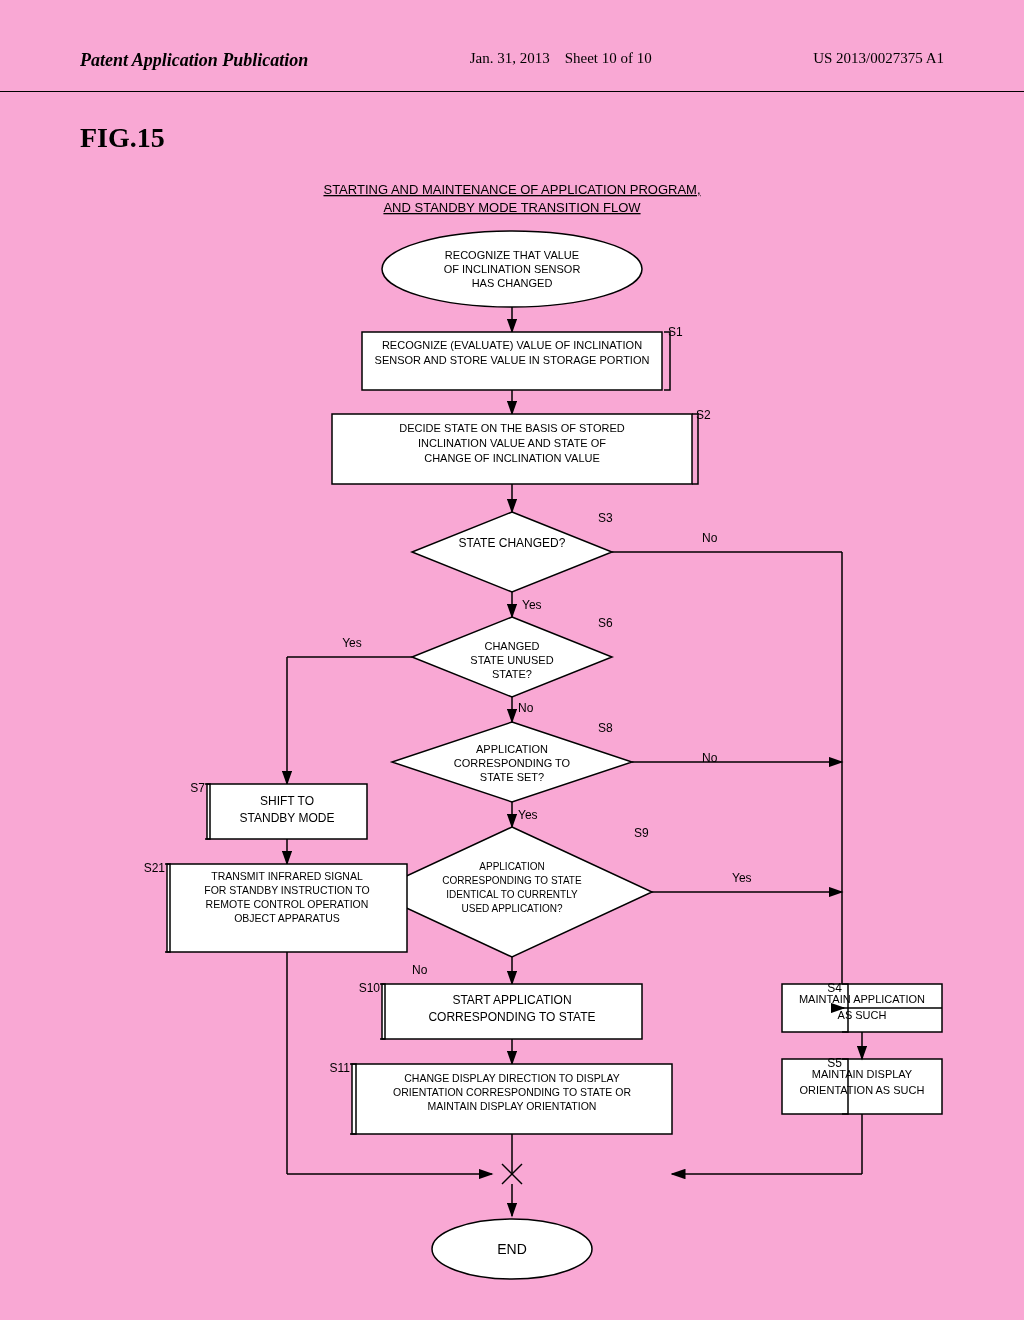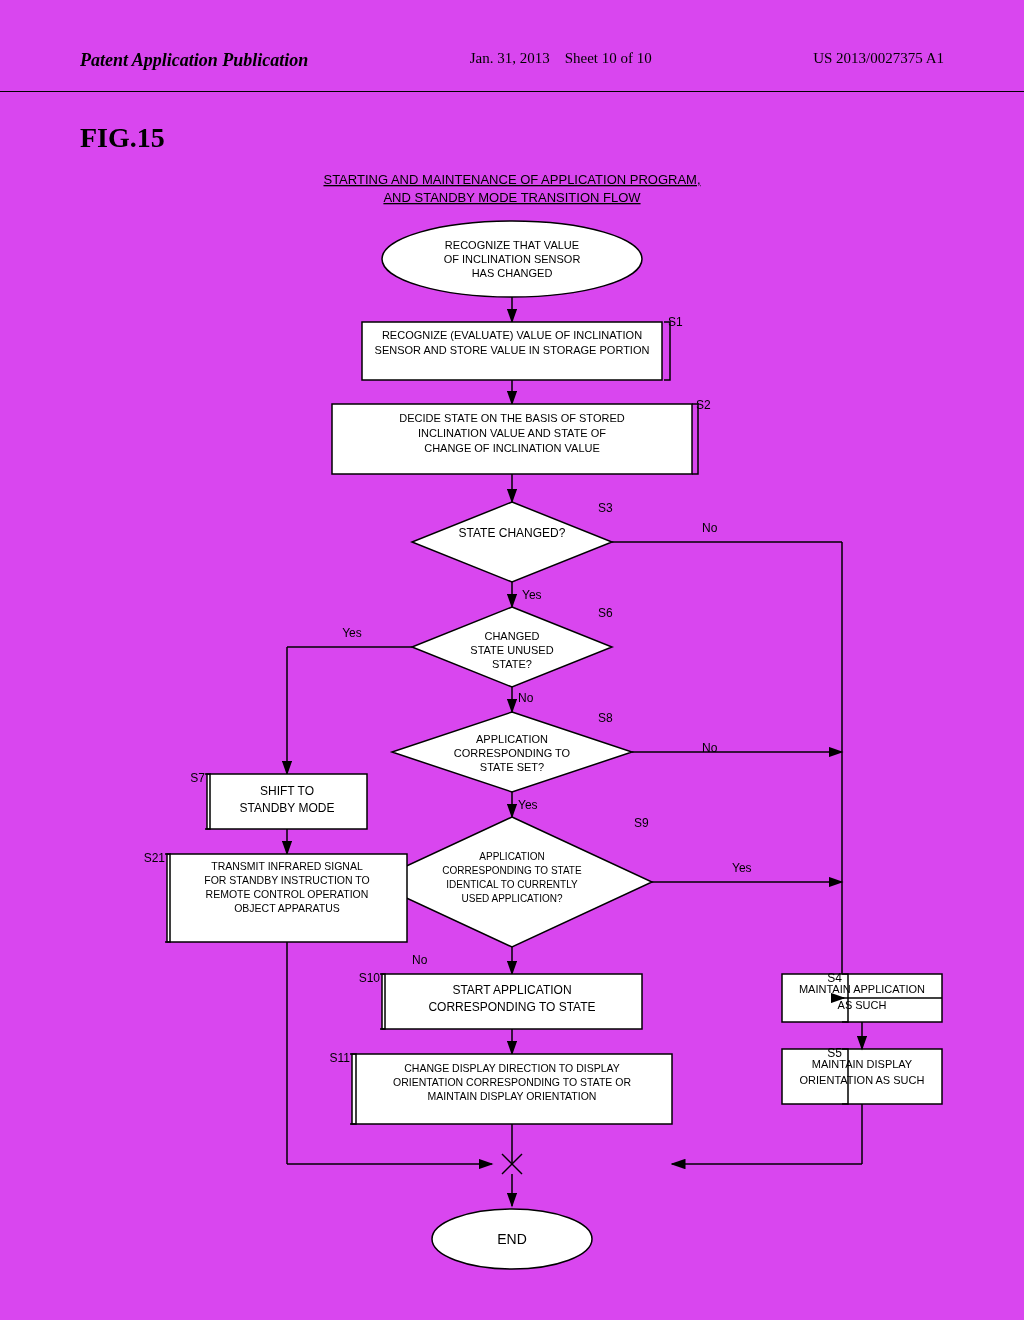--- a/index.html
+++ b/index.html
@@ -7,21 +7,21 @@
       background: #fff;
       font-family: 'Times New Roman', Times, serif;
       width: 1024px;
       min-height: 1320px;
       position: relative;
       overflow-x: hidden;
     }
     .page {
       width: 1024px;
       min-height: 1320px;
-      background: #d946ef;
+      background: #f9a8d4;
       padding: 0;
       position: relative;
     }
     .header {
       display: flex;
       justify-content: space-between;
       align-items: flex-start;
       padding: 50px 80px 20px 80px;
       border-bottom: 1px solid #000;
     }
@@ -33,21 +33,21 @@
     .header-center {
       font-size: 15px;
       text-align: right;
     }
     .header-right {
       font-size: 15px;
     }
     .fig-label {
       font-size: 28px;
       font-weight: bold;
-      margin: 30px 0 0 80px;
+      margin: 30px 0 10px 80px;
     }
     .diagram-container {
       position: relative;
       width: 100%;
       padding: 0 40px;
     }
     svg {
       display: block;
       margin: 0 auto;
     }

